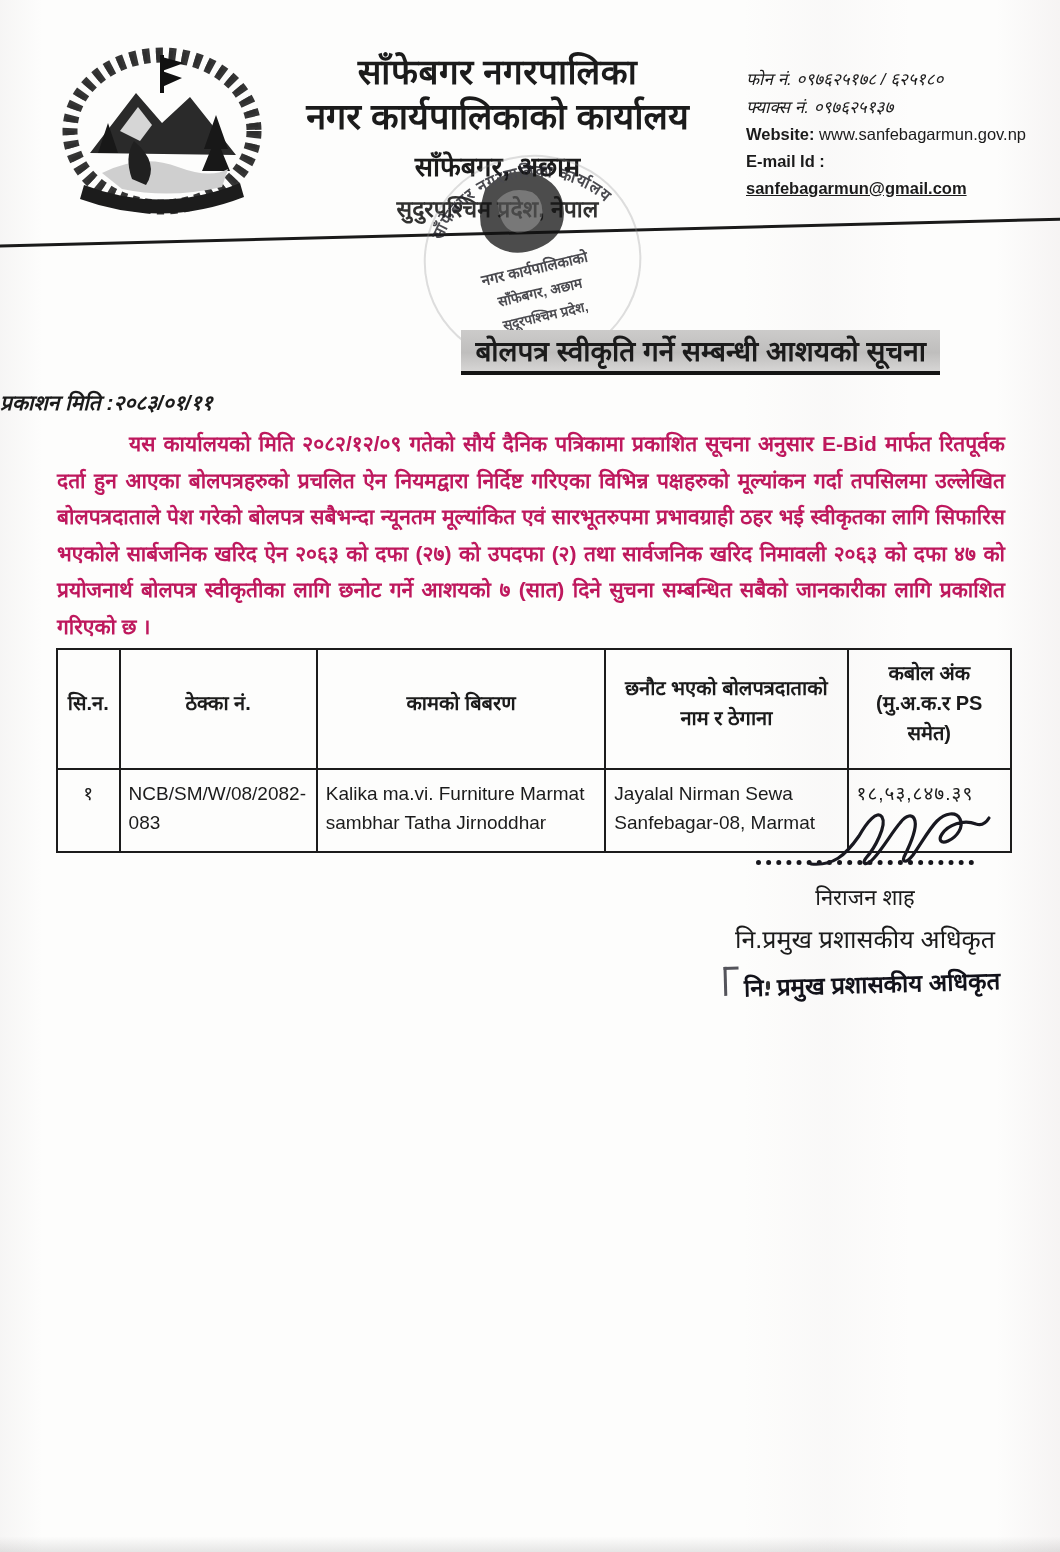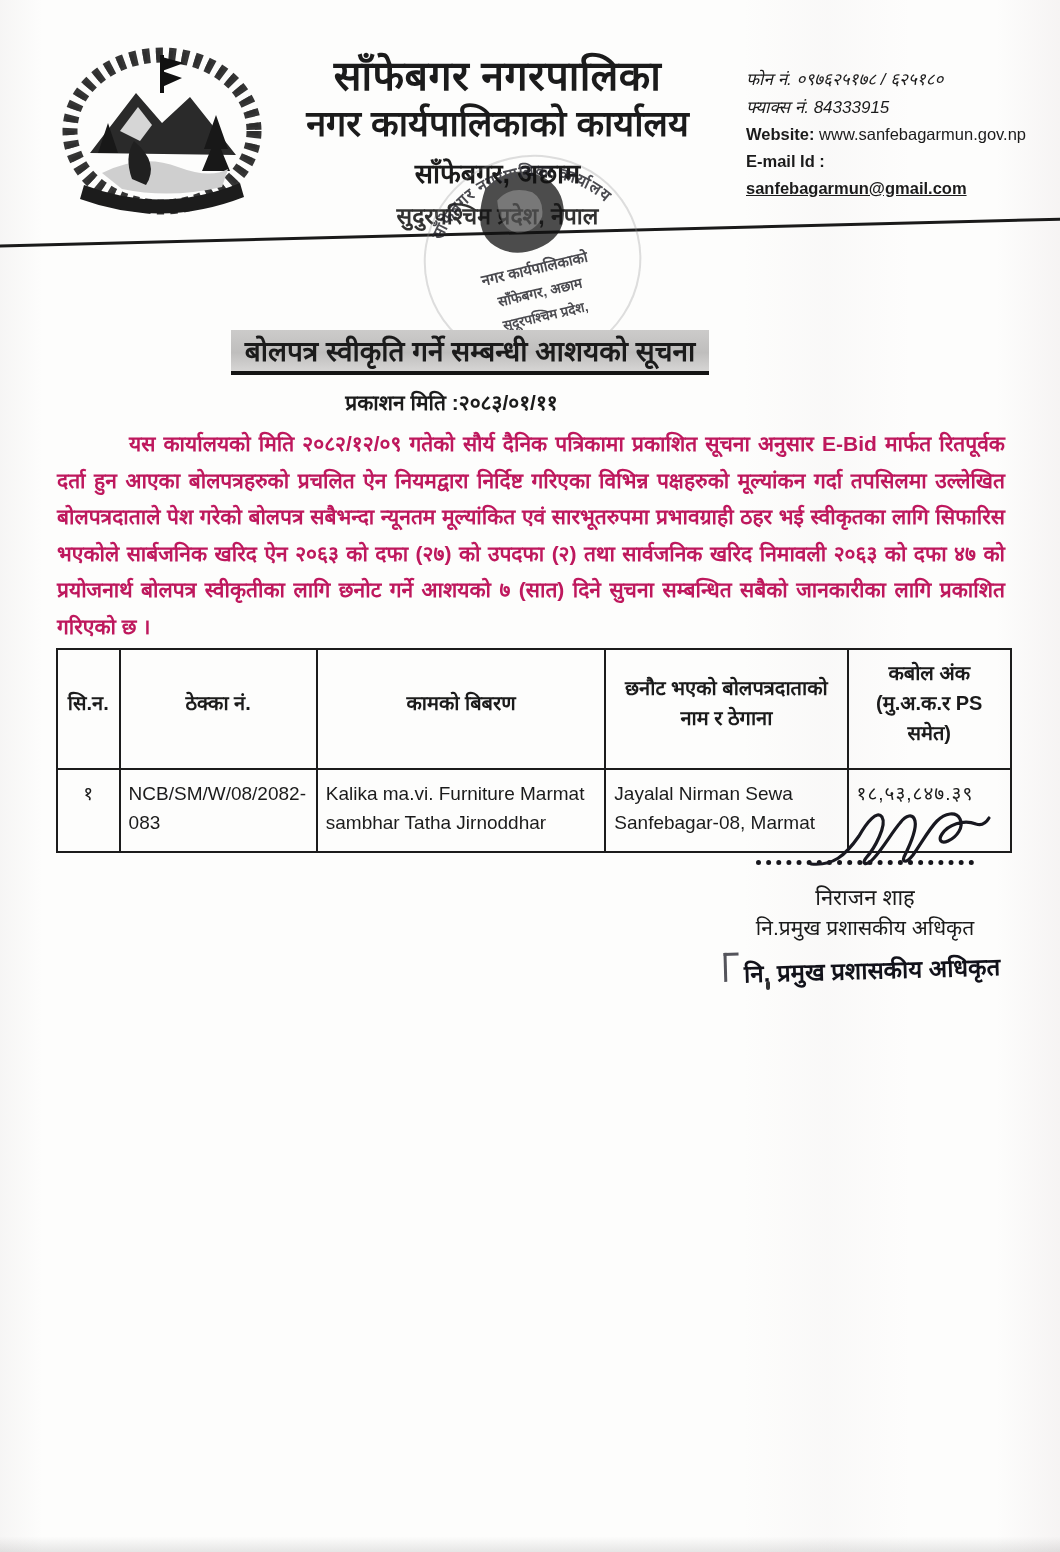--- a/index.html
+++ b/index.html
@@ -13,42 +13,42 @@
     position:absolute;inset:0;pointer-events:none;
     background:
       linear-gradient(90deg, rgba(120,100,110,0.05) 0%, rgba(0,0,0,0) 4%),
       linear-gradient(270deg, rgba(150,120,130,0.07) 0%, rgba(0,0,0,0) 6%),
       linear-gradient(0deg, rgba(60,60,60,0.12) 0%, rgba(0,0,0,0) 1%),
       linear-gradient(90deg, rgba(0,0,0,0) 70%, rgba(160,140,150,0.04) 78%, rgba(0,0,0,0) 86%);
   }
   
   .logo{position:absolute;left:50px;top:45px;width:225px;height:172px;}
   .head-center{position:absolute;left:245px;top:52px;width:505px;text-align:center;}
-  .org-name{font-size:41px;font-weight:bold;line-height:1.2;letter-spacing:.5px;}
+  .org-name{font-size:35px;font-weight:bold;line-height:1.2;letter-spacing:.5px;font-family:Liberation Serif, serif;}
   .office-name{font-size:36px;font-weight:bold;line-height:1.25;}
   .place{font-size:27px;font-weight:bold;margin-top:8px;}
   .province{font-size:23px;font-weight:bold;margin-top:8px;opacity:.9;}
   .contact{position:absolute;left:746px;top:66px;width:300px;font-size:16.5px;line-height:1.62;}
   .contact .dv{font-size:17px;font-style:italic;}
   .contact .em-label,.contact .web-label{font-weight:bold;}
   .contact .email{text-decoration:underline;font-weight:bold;}
   
   .top-rule{position:absolute;left:-6px;top:231px;width:1080px;height:0;
     border-top:3px solid #1a1a1a;transform:rotate(-1.45deg);transform-origin:50% 50%;}
   
   .stamp{position:absolute;left:408px;top:142px;width:250px;height:240px;opacity:.93;}
   
-  .notice-title-wrap{position:absolute;left:0;top:330px;width:940px;text-align:center;}
+  .notice-title-wrap{position:absolute;left:0;top:330px;width:940px;text-align:right;}
   .notice-title{
     display:inline-block;font-size:28px;font-weight:bold;
     background:linear-gradient(180deg,#cccbca 0%,#bfbebd 55%,#d6d5d4 100%);
     padding:4px 14px 2px 14px;border-bottom:4px solid #141414;line-height:1.25;
   }
-  .pub-date{position:absolute;left:0;top:388px;width:903px;text-align:center;
-    font-size:21px;font-weight:bold;}
+  .pub-date{position:absolute;left:0;top:388px;width:903px;
+    font-size:21px;font-weight:bold;font-style:italic;}
   .body-par{
     position:absolute;left:57px;top:426px;width:948px;
     font-size:21px;line-height:36.5px;text-align:justify;text-indent:72px;
     font-weight:700;color:#be185d;
   }
   
   .bid-table{position:absolute;left:56px;top:648px;width:956px;border-collapse:collapse;}
   .bid-table th,.bid-table td{border:2.5px solid #1c1c1c;padding:4px 8px;vertical-align:top;}
   .bid-table th{font-size:20px;font-weight:bold;text-align:center;vertical-align:middle;
     padding-top:8px;padding-bottom:20px;line-height:1.5;}
@@ -59,21 +59,21 @@
   .col-bidder{width:240px;}
   .col-amount{width:162px;}
   .cell-sn{text-align:center;font-size:21px;padding-top:22px;}
   .cell-contract{font-size:18px;padding-top:22px;border-radius:24px;}
   .cell-amount{font-size:19.5px;letter-spacing:1px;}
   
   .sig-block{position:absolute;left:700px;top:808px;width:330px;text-align:center;}
   .sig-scribble{position:absolute;left:105px;top:-4px;}
   .sig-dots{margin:52px auto 0 auto;width:218px;height:0;border-bottom:5px dotted #17171d;}
   .sig-name{margin-top:16px;font-size:22px;font-weight:500;}
-  .sig-desig{margin-top:2px;font-size:21px;font-weight:500;}
+  .sig-desig{margin-top:10px;font-size:25px;font-weight:500;}
   .sig-stamp{margin-top:12px;font-size:24px;font-weight:bold;transform:rotate(-1.6deg);
     color:#12121a;position:relative;display:inline-block;padding-left:14px;}
   .sig-stamp::before{content:"";position:absolute;left:-6px;top:-4px;width:12px;height:26px;
     border-left:3px solid #2a2a33;border-top:3px solid #2a2a33;opacity:.8;}
   .speck{position:absolute;width:4px;height:9px;background:#333;border-radius:2px;}
 </style>
 </head>
 <body>
 
 <div class="paper-noise"></div>
@@ -102,21 +102,21 @@
 
 <div class="head-center">
   <div class="org-name">साँफेबगर नगरपालिका</div>
   <div class="office-name">नगर कार्यपालिकाको कार्यालय</div>
   <div class="place">साँफेबगर, अछाम</div>
   <div class="province">सुदुरपश्चिम प्रदेश, नेपाल</div>
 </div>
 
 <div class="contact">
   <div class="dv">फोन नं. ०९७६२५१७८ / ६२५१८०</div>
-  <div class="dv">फ्याक्स नं. 84333915</div>
+  <div class="dv">फ्याक्स नं. ०९७६२५१३७</div>
   <div><span class="web-label">Website: </span><span>www.sanfebagarmun.gov.np</span></div>
   <div><span class="em-label">E-mail Id : </span><span class="email">sanfebagarmun@gmail.com</span></div>
 </div>
 
 <div class="top-rule"></div>
 
 <div class="stamp">
   <svg width="250" height="240" viewBox="0 0 250 240">
     <g transform="rotate(-13 125 120)" fill="#23232a" opacity="0.88" font-family="Liberation Sans, DejaVu Sans, sans-serif">
       <ellipse cx="125" cy="118" rx="108" ry="104" fill="none" stroke="#8d8d8d" stroke-width="2" opacity="0.35"></ellipse>

